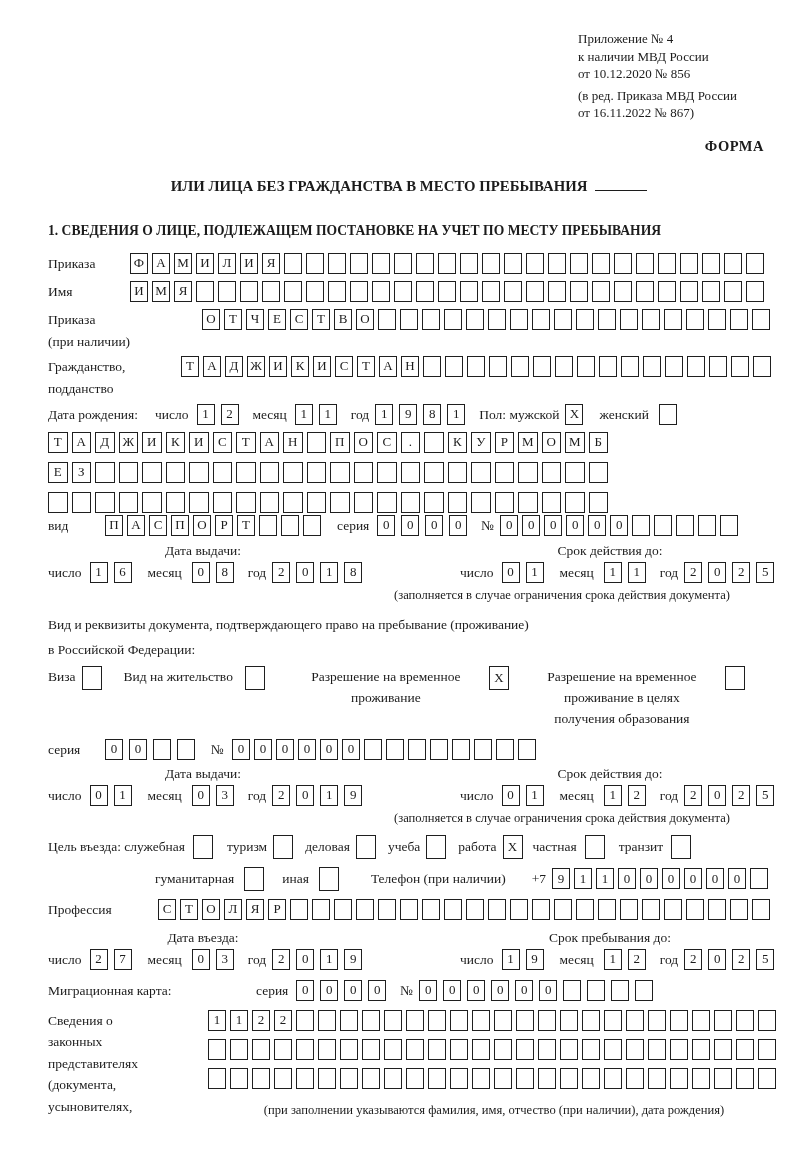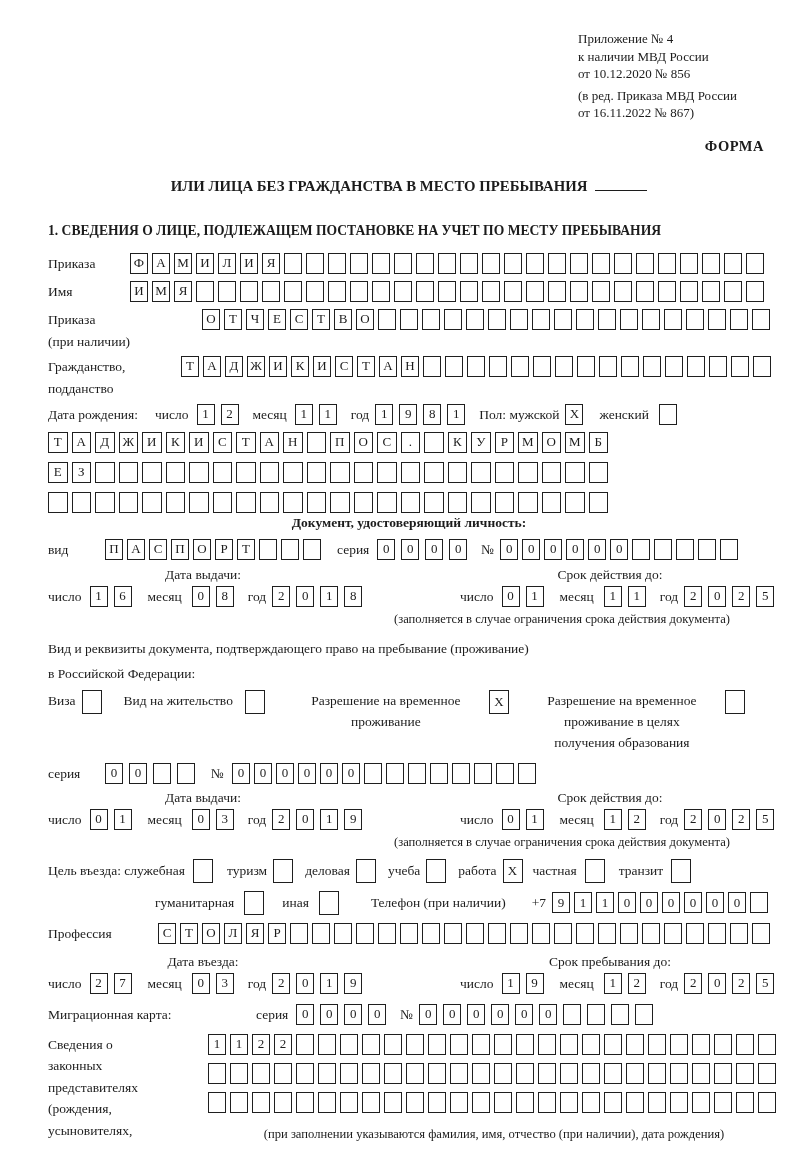--- a/index.html
+++ b/index.html
@@ -331,21 +331,20 @@
           <span class="cell"></span>
           <span class="cell"></span>
           <span class="cell"></span>
           <span class="cell"></span>
           <span class="cell"></span>
           <span class="cell"></span>
         </div>
     </span>
   </div>
 
-  <div class="doc-heading">Документ, удостоверяющий личность:</div>
 
   <div class="row" style="align-items:center;">
     <span class="lbl" style="width:57px">вид</span>
     <span class="cells">
         <span class="cell">П</span>
         <span class="cell">А</span>
         <span class="cell">С</span>
         <span class="cell">П</span>
         <span class="cell">О</span>
         <span class="cell">Р</span>
@@ -702,21 +701,21 @@
         <span class="cell"></span>
         <span class="cell"></span>
       </span>
   </div>
 
   <div class="row" style="margin-bottom:0;">
     <div class="reps-labels">
       <div>Сведения о</div>
       <div>законных</div>
       <div>представителях</div>
-      <div>(рождения,</div>
+      <div>(документа,</div>
       <div>усыновителях,</div>
 
     </div>
     <div class="reps-cells">
       <div class="cells">
           <span class="cell">1</span>
           <span class="cell">1</span>
           <span class="cell">2</span>
           <span class="cell">2</span>
           <span class="cell"></span>

